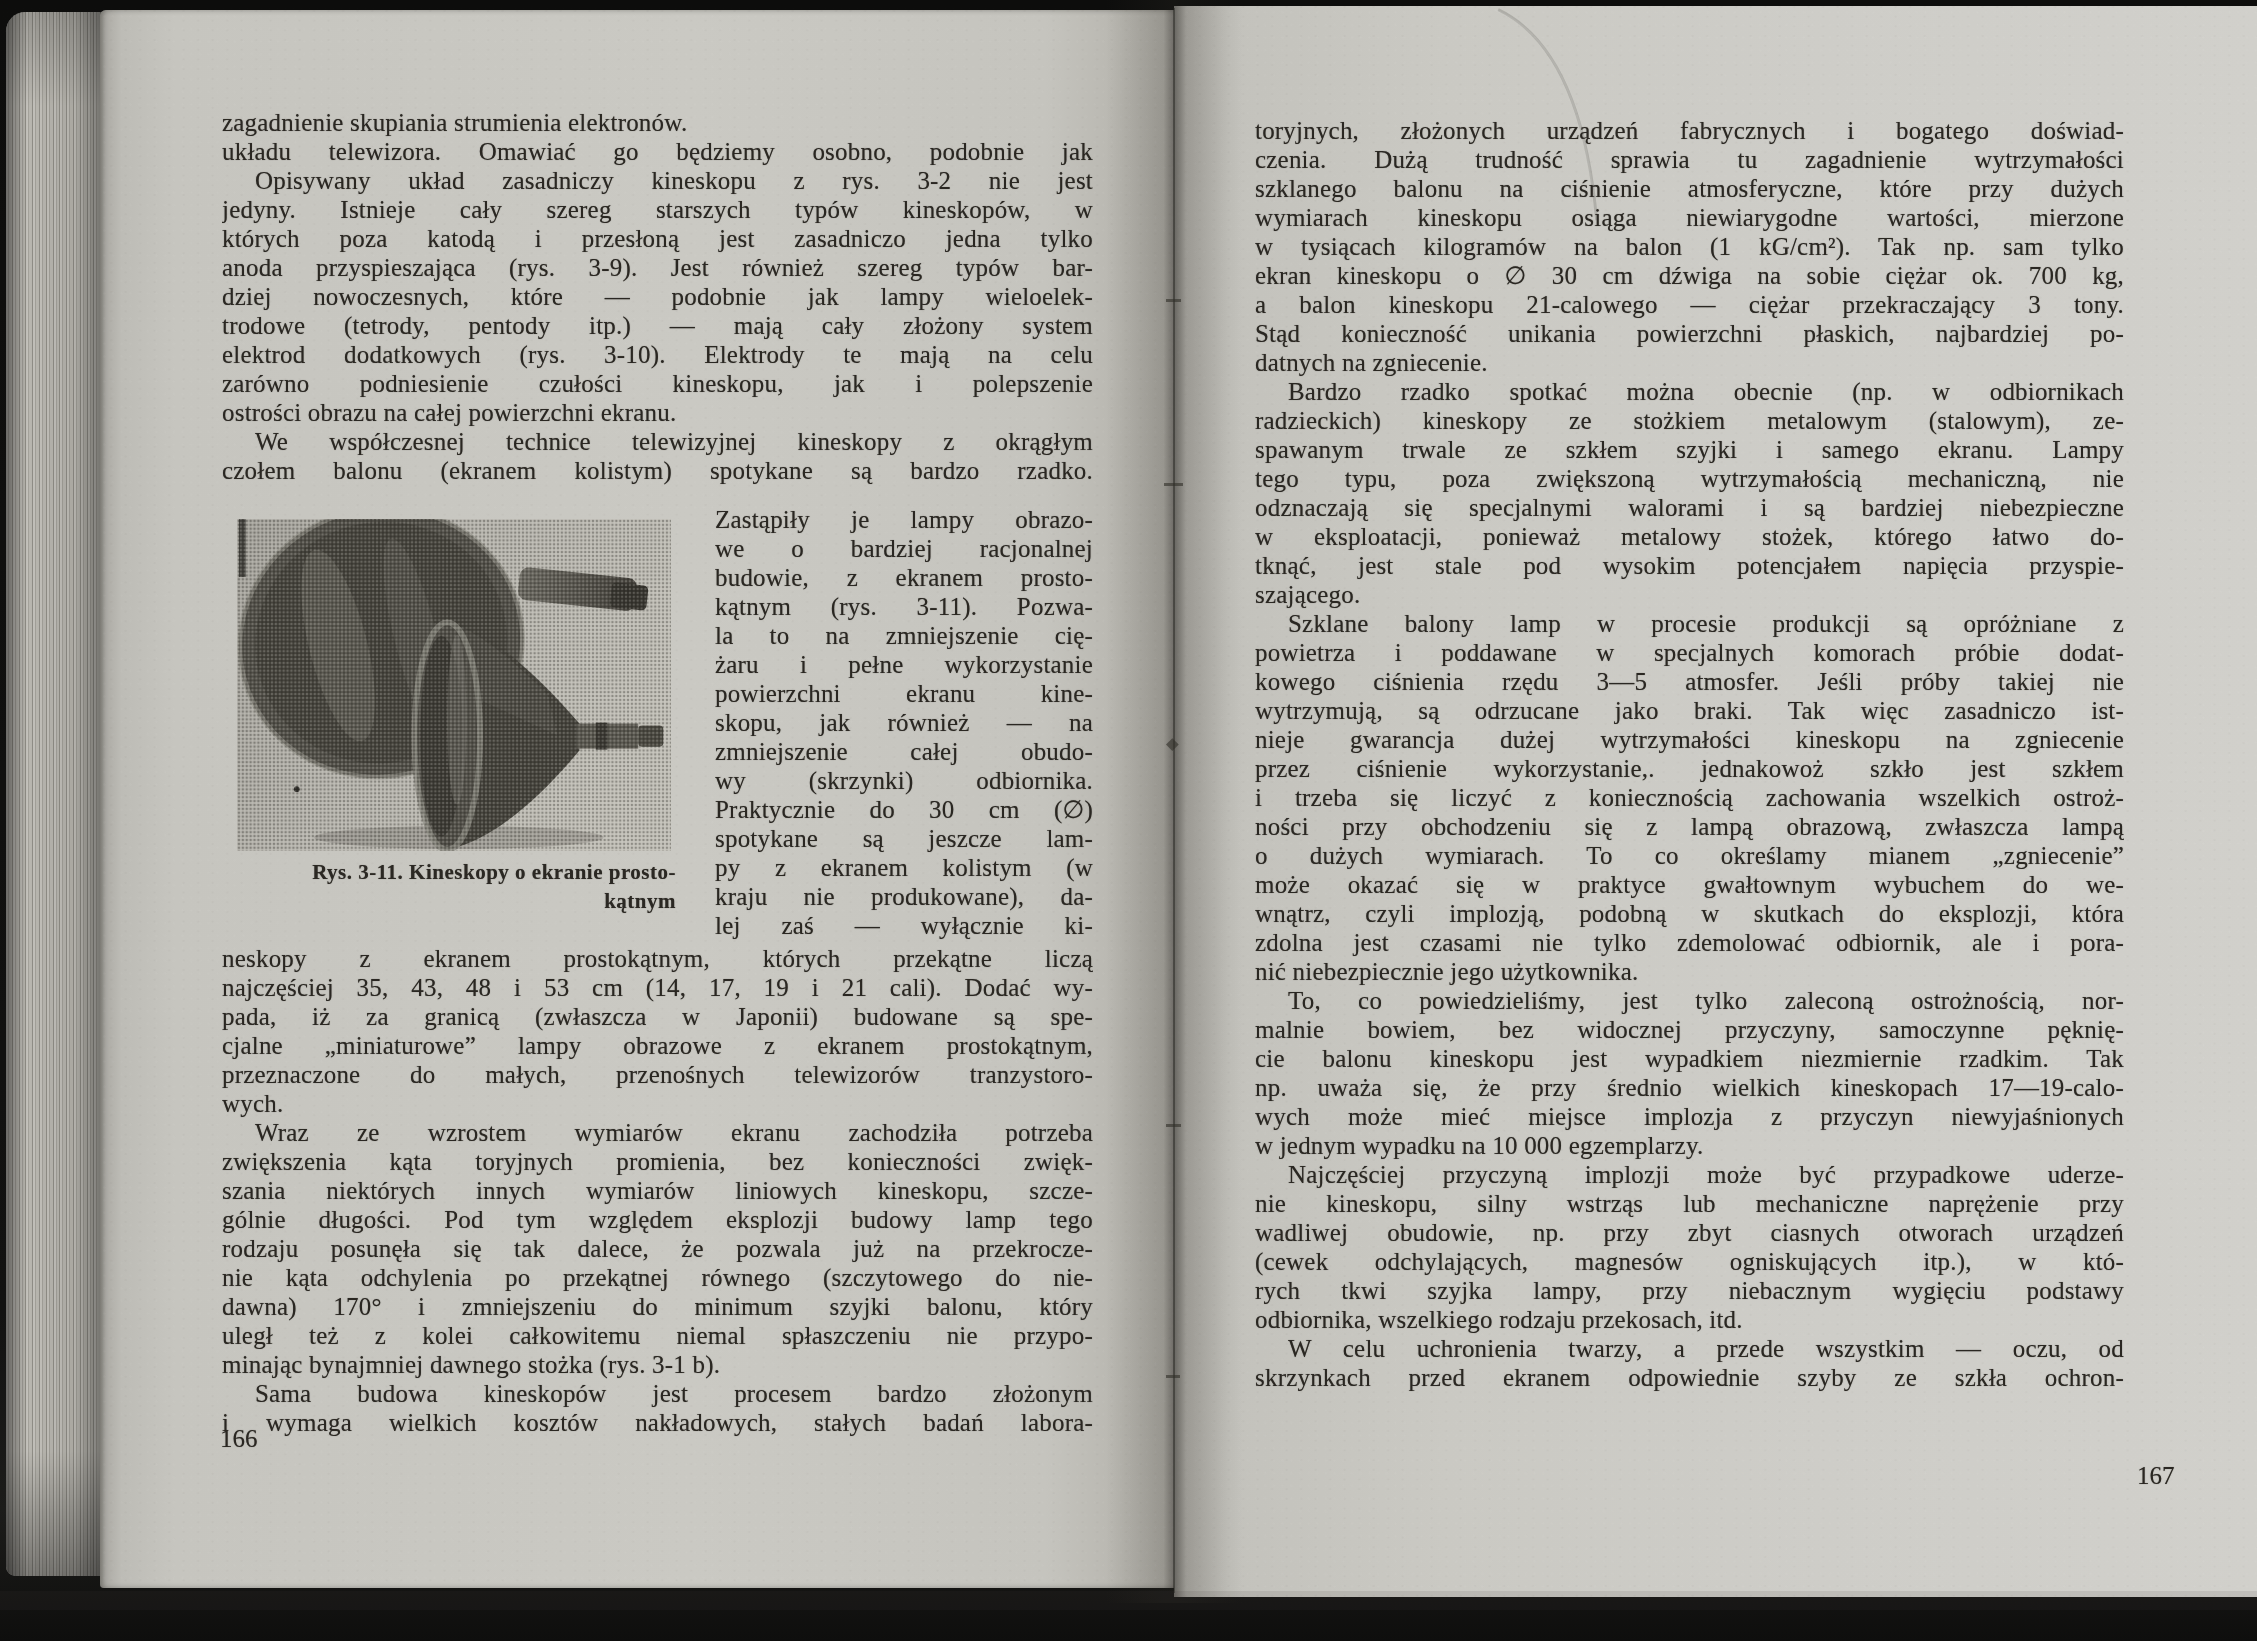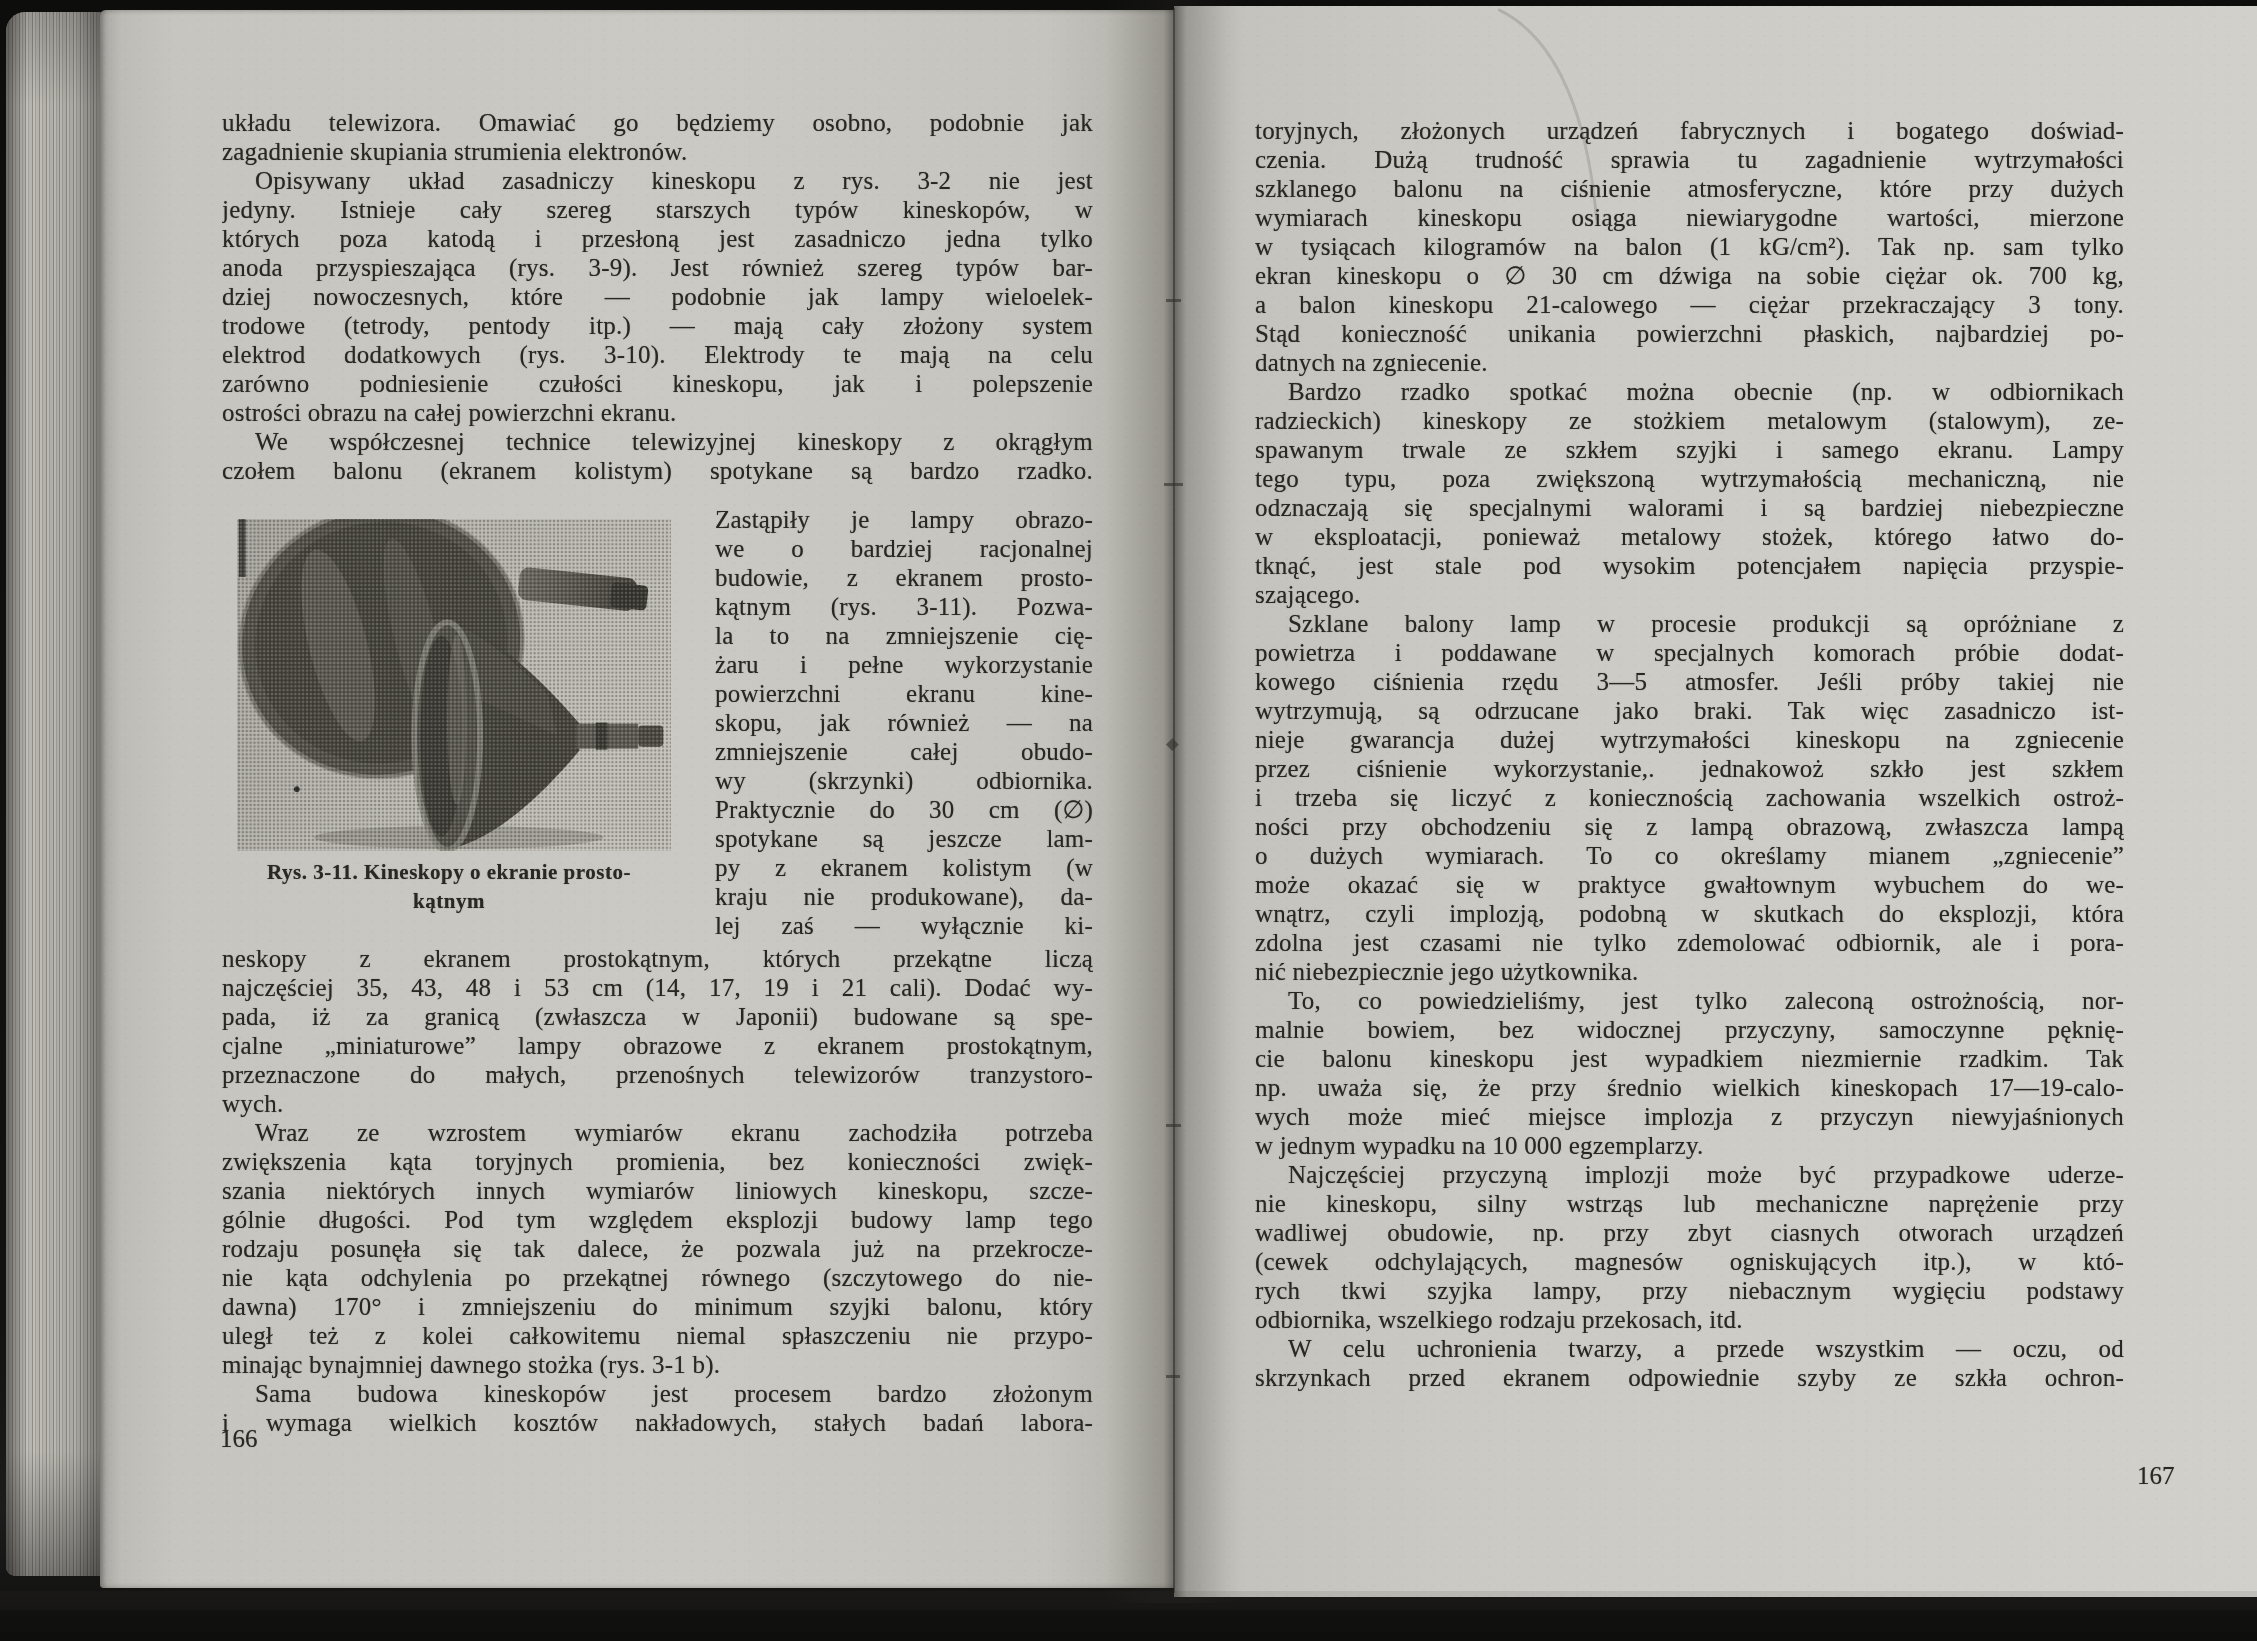--- a/index.html
+++ b/index.html
@@ -37,21 +37,21 @@
   .ln.indent{text-indent:33px;}
   .fig-row{margin-top:20px;height:439px;display:flex;align-items:flex-start;}
   .figure{width:454px;margin:0;}
   .photo{position:relative;margin:13.5px 0 0 14.5px;width:434px;height:332px;overflow:hidden;}
   .photo::after{content:"";position:absolute;inset:0;
        background-image:radial-gradient(rgba(28,27,23,.30) 1px,transparent 1.4px),
                         radial-gradient(rgba(235,234,228,.20) 1px,transparent 1.4px);
        background-size:3.9px 3.9px,3.9px 3.9px;background-position:0 0,1.9px 1.9px;}
   .caption{margin-top:7.7px;width:454px;text-align:center;font-weight:bold;font-size:21px;
        letter-spacing:0.5px;color:#2b2823;}
-  .cap-ln{height:29px;line-height:29px;}
+  .cap-ln{height:29px;line-height:29px;text-align:right;}
   .wrap-col{width:378px;margin-left:auto;}
   .pageno{position:absolute;font-size:25px;color:#2a2722;text-shadow:0 0 1px rgba(42,39,34,.5);}
   .pageno-left{left:220px;top:1425px;}
   .pageno-right{left:2097px;top:1462px;margin-left:40px;}
   .crease{position:absolute;left:0;top:0;pointer-events:none;}
   .bottom-band{position:absolute;left:0;top:1591px;width:100%;height:19.3px;background:rgba(70,68,62,.12);}
 </style>
 </head>
 <body>
 
@@ -67,22 +67,22 @@
   <div class="stitch" style="left:1166px;top:1124px;width:15.4px;height:2.9px;"></div>
   <div class="stitch" style="left:1166px;top:1375px;width:13.5px;height:2.9px;"></div>
   <svg class="crease" width="2257" height="1641" viewBox="0 0 2338 1700">
     <path d="M1552 10 C 1602 34 1642 96 1654 228" fill="none" stroke="rgba(25,24,20,0.16)" stroke-width="3"></path>
     <path d="M1548 10 C 1598 30 1636 86 1650 200" fill="none" stroke="rgba(240,240,235,0.10)" stroke-width="2"></path>
   </svg>
 
   <div class="col col-left">
     <div>
 
-    <div class="ln">układu telewizora. Omawiać go będziemy osobno, podobnie jak</div>
-        <div class="ln last">zagadnienie skupiania strumienia elektronów.</div>
+    <div class="ln last">zagadnienie skupiania strumienia elektronów.</div>
+        <div class="ln">układu telewizora. Omawiać go będziemy osobno, podobnie jak</div>
         <div class="ln indent">Opisywany układ zasadniczy kineskopu z rys. 3-2 nie jest</div>
         <div class="ln">jedyny. Istnieje cały szereg starszych typów kineskopów, w</div>
         <div class="ln">których poza katodą i przesłoną jest zasadniczo jedna tylko</div>
         <div class="ln">anoda przyspieszająca (rys. 3-9). Jest również szereg typów bar-</div>
         <div class="ln">dziej nowoczesnych, które — podobnie jak lampy wieloelek-</div>
         <div class="ln">trodowe (tetrody, pentody itp.) — mają cały złożony system</div>
         <div class="ln">elektrod dodatkowych (rys. 3-10). Elektrody te mają na celu</div>
         <div class="ln">zarówno podniesienie czułości kineskopu, jak i polepszenie</div>
         <div class="ln last">ostrości obrazu na całej powierzchni ekranu.</div>
         <div class="ln indent">We współczesnej technice telewizyjnej kineskopy z okrągłym</div>

